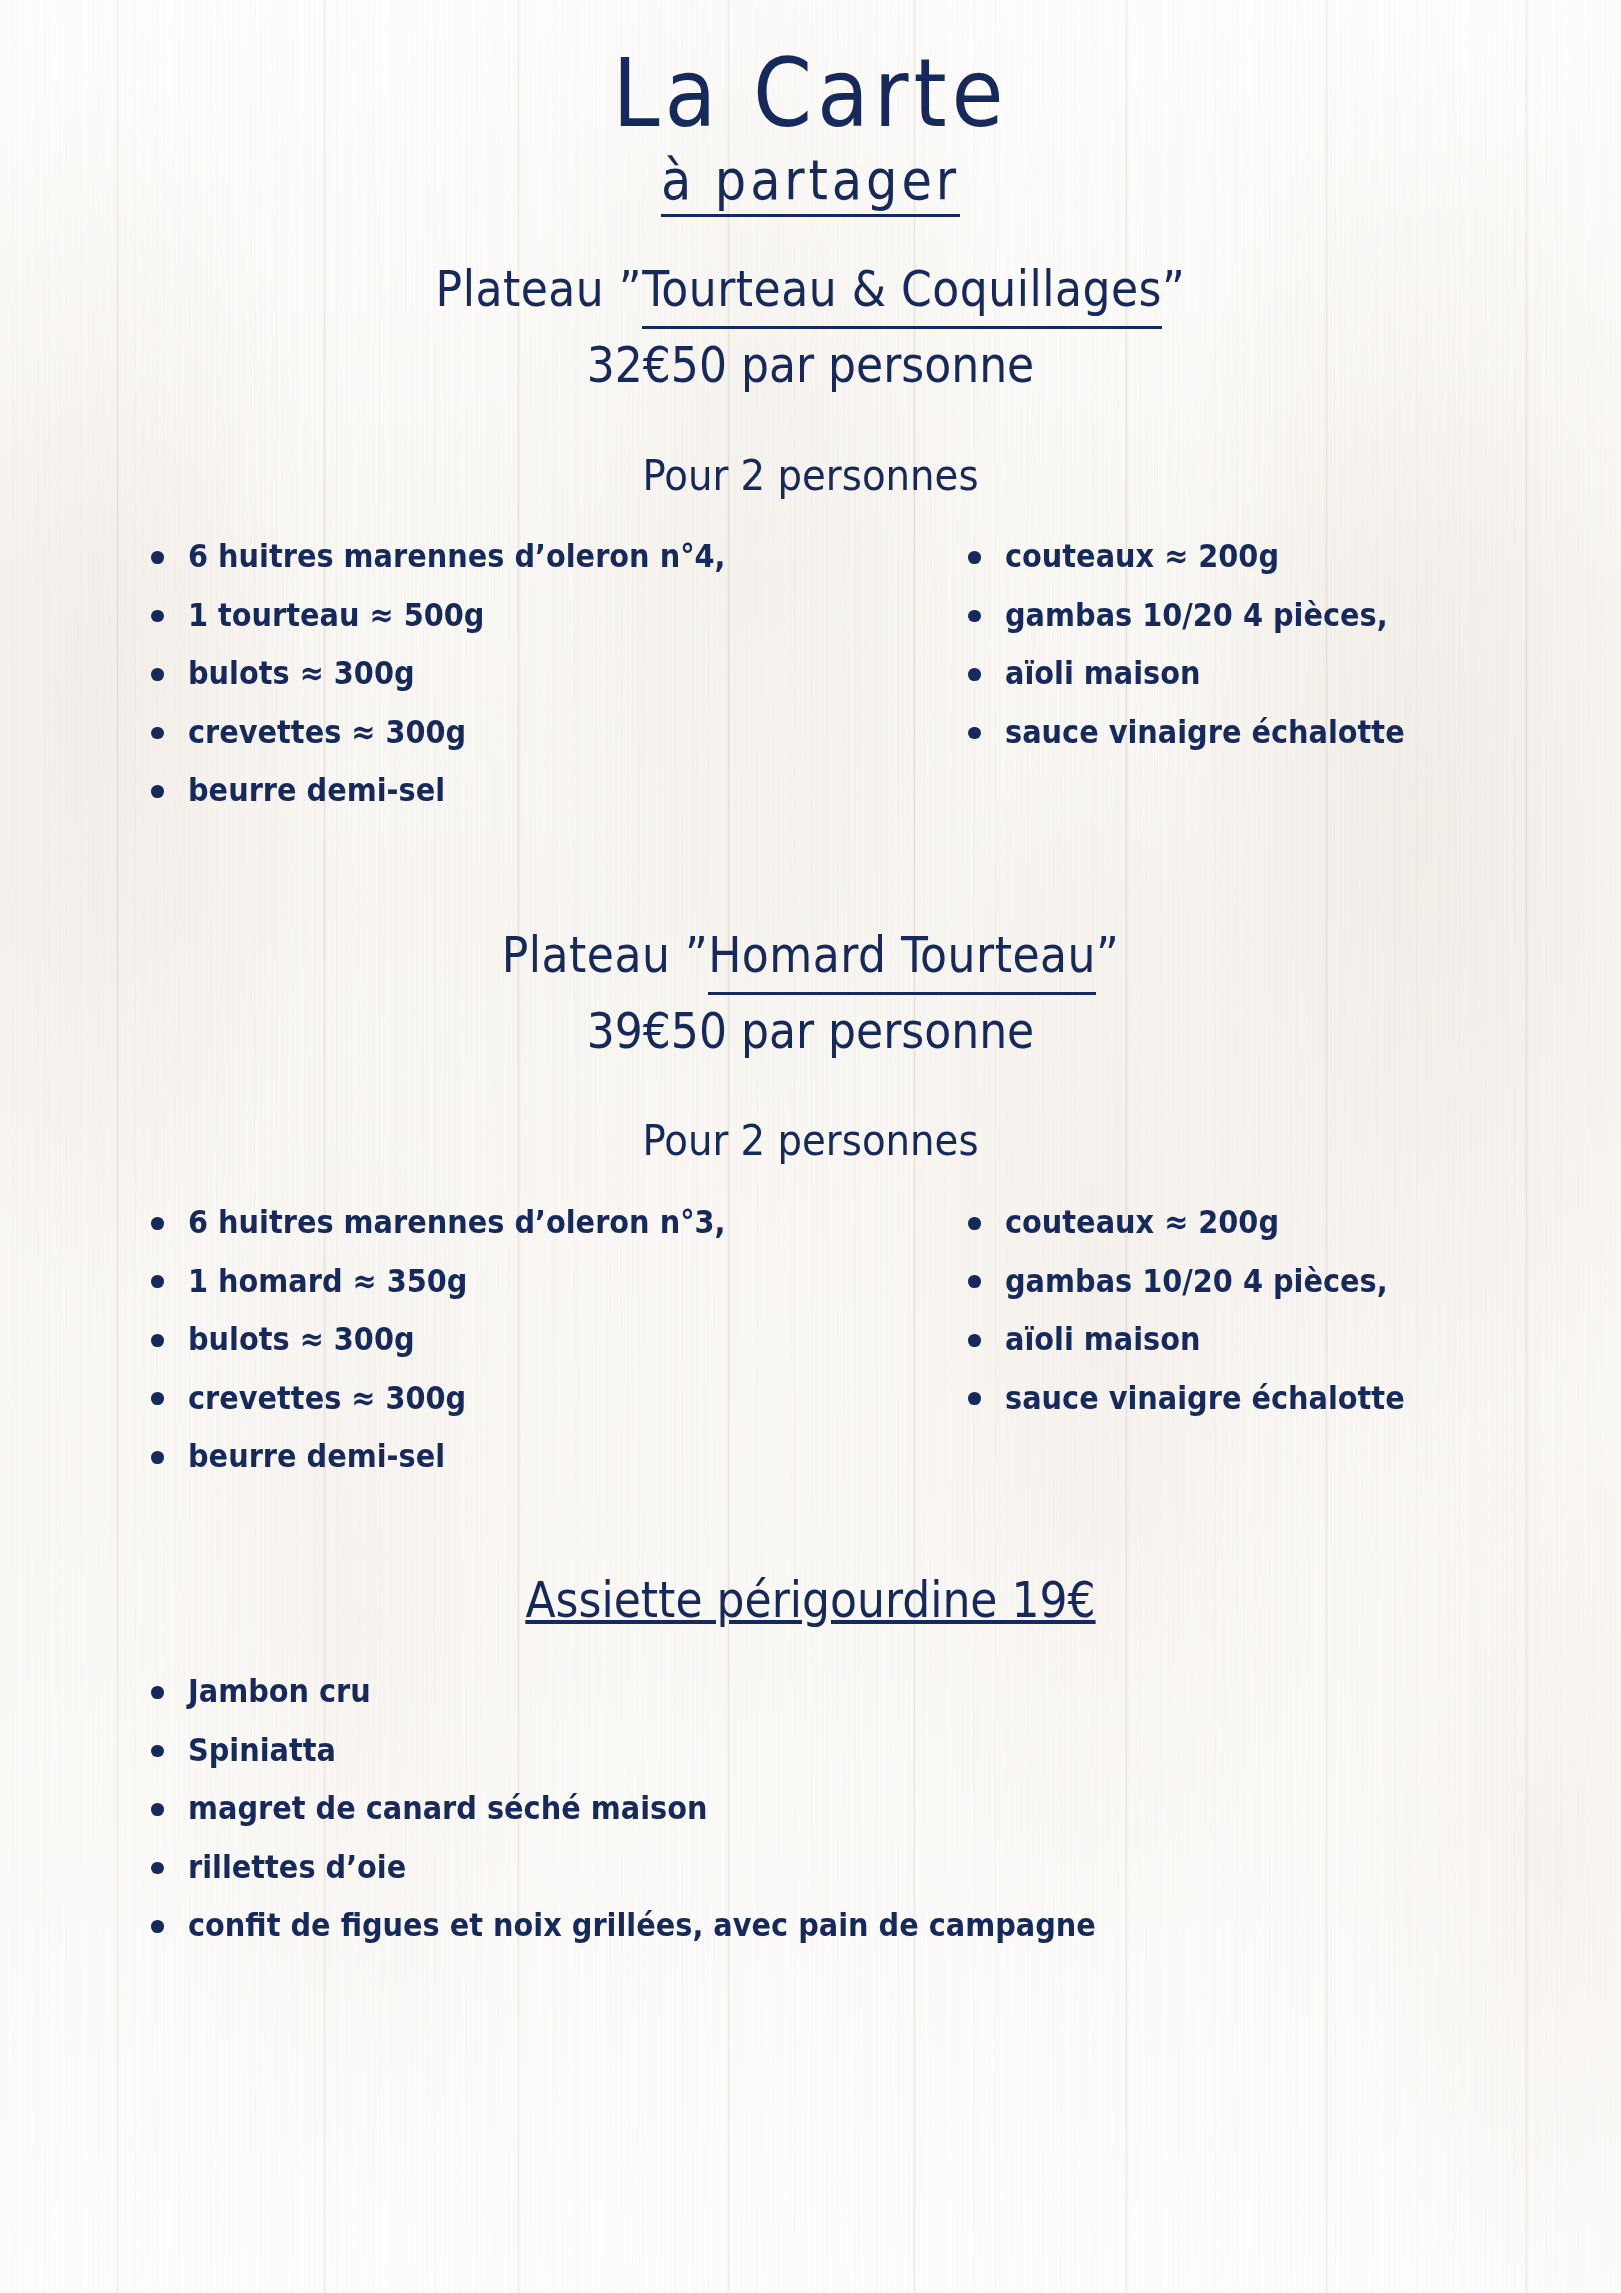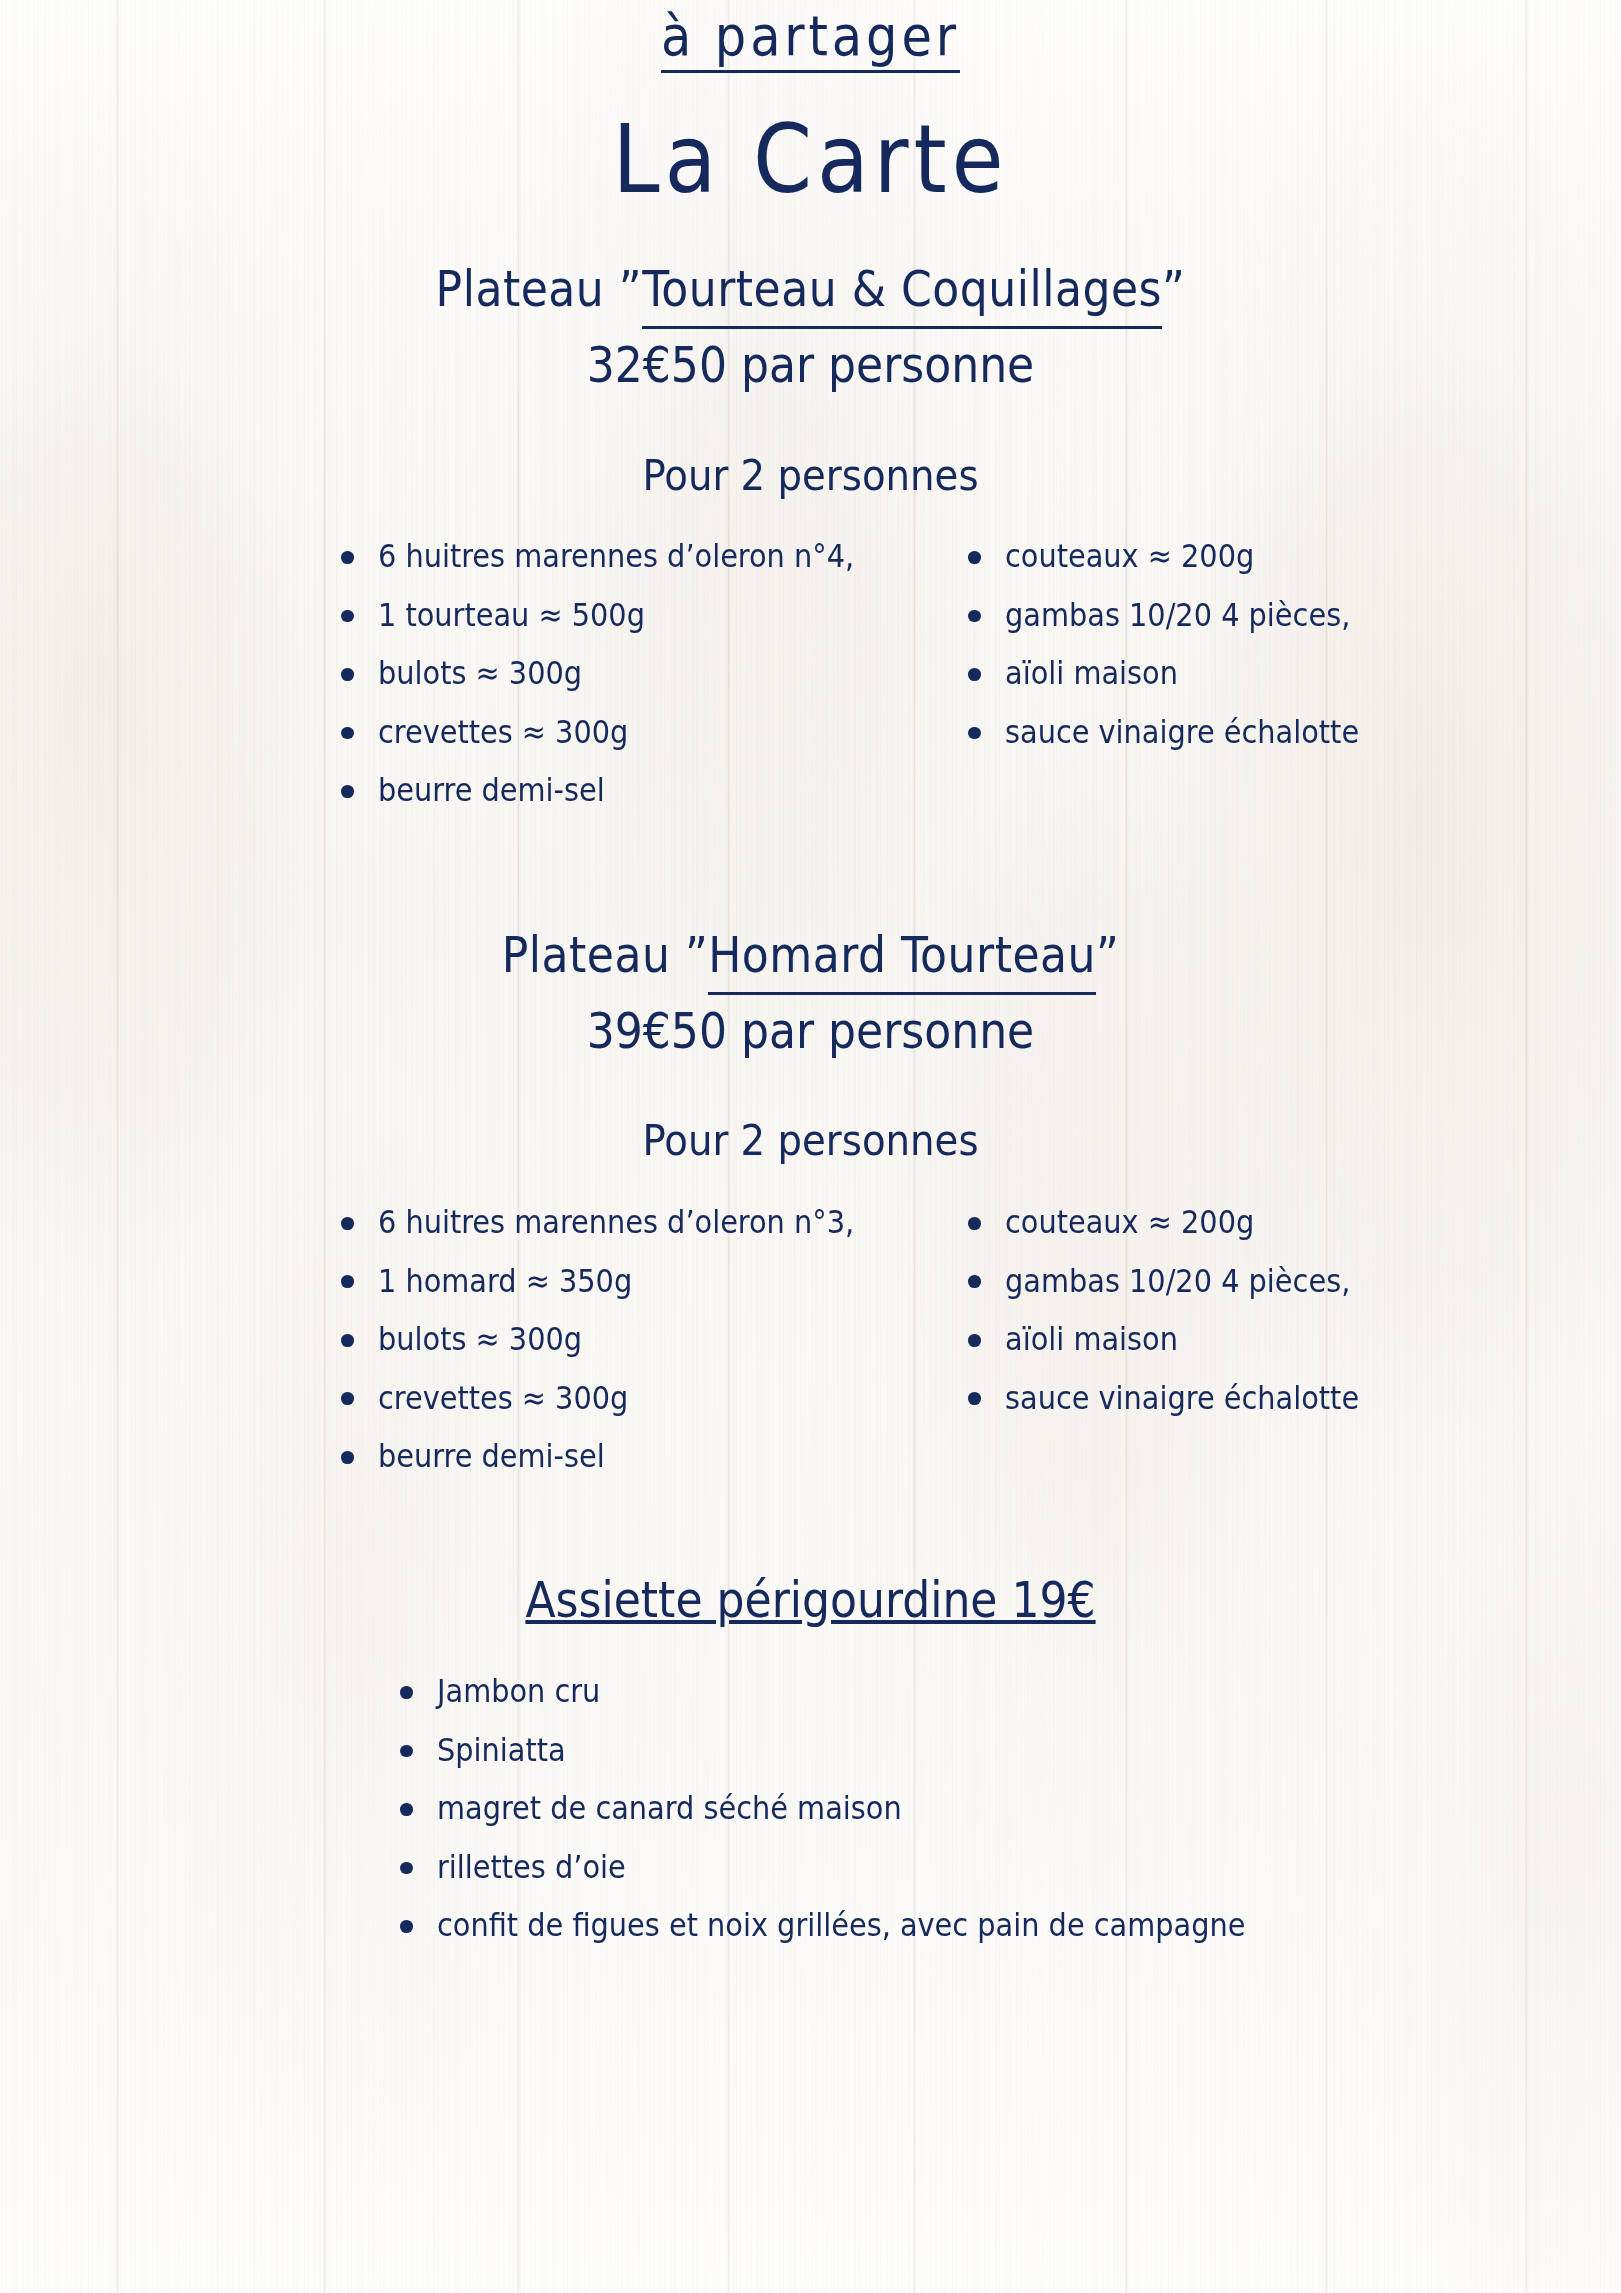--- a/index.html
+++ b/index.html
@@ -146,21 +146,22 @@
 
   .assiette-title {
     font-size: 49px;
     line-height: 1.2;
     text-decoration: underline;
   }
 
   
   .cols {
     display: flex;
-    justify-content: flex-end;
+    justify-content: space-between;
+    font-weight: bold;
   }
   .col-left  { width: 745px; padding-left: 147px; box-sizing: border-box; }
   .col-right { width: 686px; padding-left: 29px;  box-sizing: border-box; }
 
   ul.items {
     list-style: none;
     margin: 0;
     padding: 0;
   }
   ul.items li {
@@ -209,25 +210,25 @@
     <div class="seam" style="left:913px;"></div>
     <div class="seam" style="left:1125px;"></div>
     <div class="seam" style="left:1325px;"></div>
     <div class="seam" style="left:1525px;"></div>
   </div>
 
   <div class="wood-wash"></div>
 
   <div class="content">
 
+    <div class="center title">La Carte</div>
+
     <div class="center subtitle">
       <span class="u">à partager</span>
     </div>
-
-    <div class="center title">La Carte</div>
 
     <div class="gap-a"></div>
 
     <div>
       <div class="center section-title"><span>Plateau </span><span>”</span><span class="u">Tourteau &amp; Coquillages</span><span>”</span></div>
       <div class="center section-price">32€50 par personne</div>
 
       <div class="gap-b"></div>
 
       <div class="center serves">Pour 2 personnes</div>

